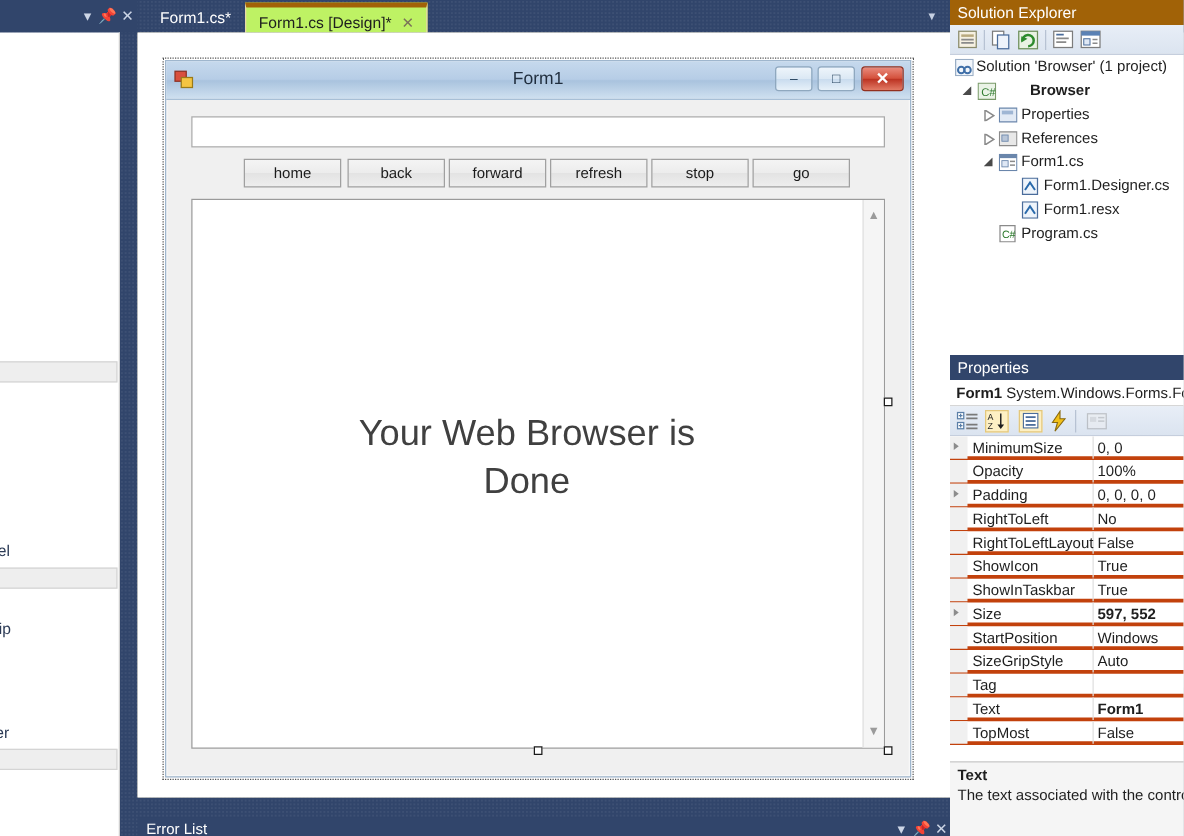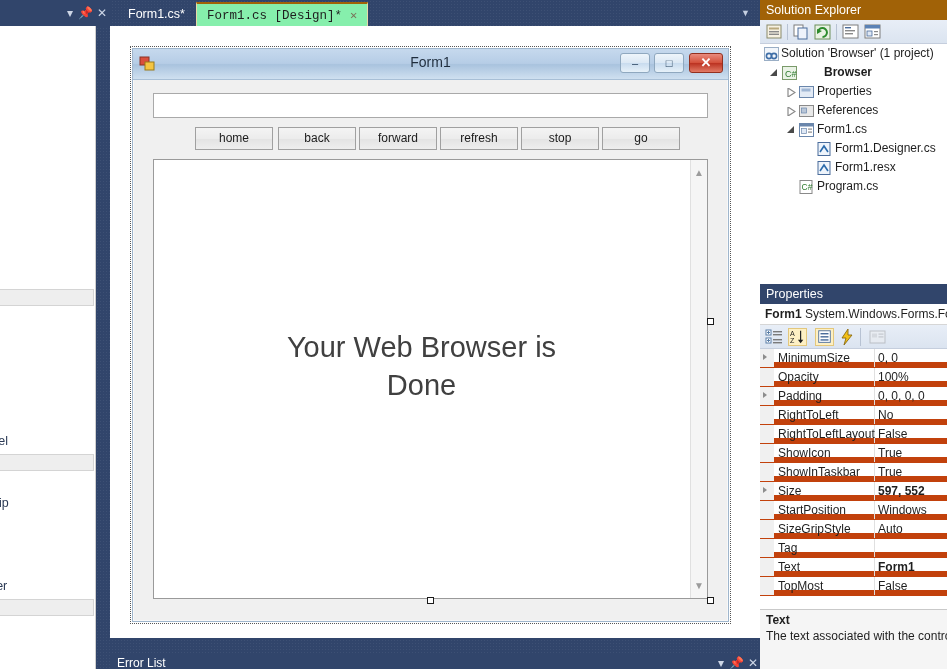--- a/index.html
+++ b/index.html
@@ -87,26 +87,25 @@
     position: absolute; top: 2px; height: 24px;
     line-height: 24px;
     padding: 0 10px;
     font-size: 12.5px;
     box-sizing: border-box;
     cursor: pointer;
     white-space: nowrap;
   }
   .tab.inactive { color: #ffffff; }
   .tab.active {
-    background: #86efac;
+    background: #bef264;
     color: #1e1e1e;
-    border-top: 2px solid #a16207;
+    border-top: 4px solid #a16207;
     border-left: 1px solid #e8d9a8;
     border-right: 1px solid #e8d9a8;
-    font-family: Liberation Mono, monospace;
   }
   .tab-close {
     margin-left: 8px; color: #7a7259; font-size: 12px;
   }
   #tab-overflow {
     position: absolute; right: 10px; top: 8px;
     color: #c6d0e2; font-size: 9px; cursor: pointer;
   }
 
   
@@ -369,21 +368,21 @@
   }
   #props-grid {
     position: absolute; left: 0; top: 349px;
     width: 187px; height: 260px;
     background: #ffffff;
     overflow: hidden;
   }
   .prop-row {
     position: relative;
     height: 19px;
-    border-bottom: 6px solid #c2410c;
+    border-bottom: 3px solid #c2410c;
     box-sizing: border-box;
     cursor: pointer;
   }
   .prop-gutter {
     position: absolute; left: 0; top: 0;
     width: 14px; height: 18px;
     background: #f0f0f0;
   }
   .prop-exp {
     position: absolute; left: 3px; top: 5px;

